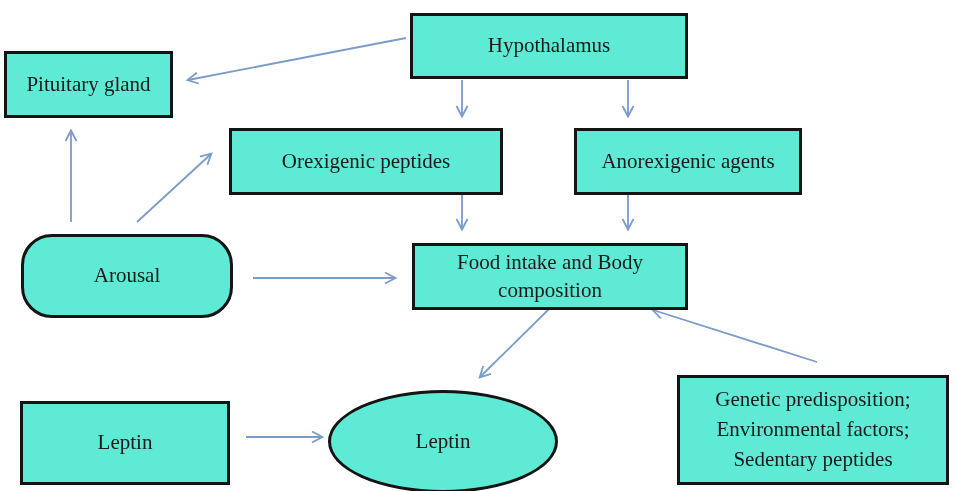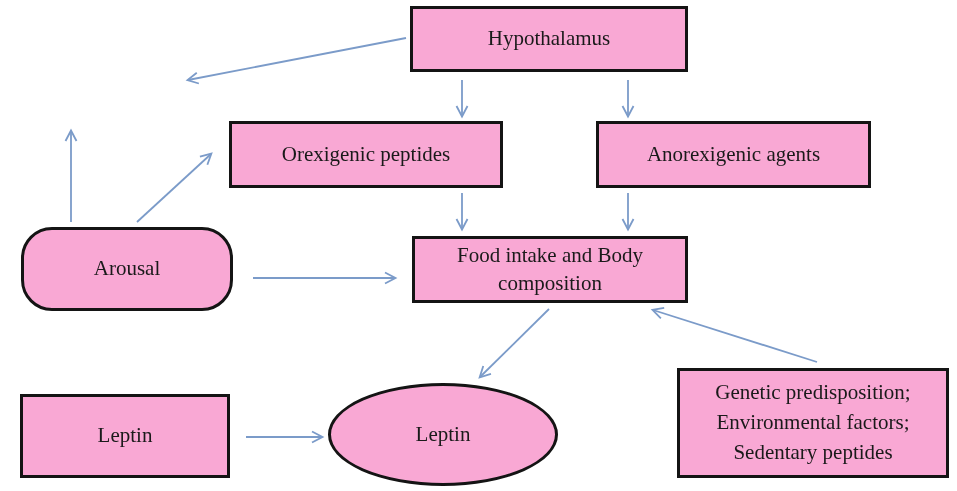--- a/index.html
+++ b/index.html
@@ -20,43 +20,44 @@
     position: absolute;
     left: 0;
     top: 0;
     width: 957px;
     height: 491px;
   }
   .node {
     position: absolute;
     box-sizing: border-box;
     border: 3px solid #141414;
-    background: #f9a8d4;
+    background: #5eead4;
     display: flex;
     align-items: center;
     justify-content: center;
     text-align: center;
     font-size: 21px;
     line-height: 1.3;
+    margin-top: 7px;
   }
   .node.ellipse {
     border-radius: 50%;
     border-width: 3px;
   }
   .node .inner {
     padding: 0 8px;
   }
   .multiline div {
     line-height: 1.42;
   }
   
   #n-hypothalamus   { left: 410px; top: 6px;   width: 278px; height: 66px; }
   #n-pituitary      { left: 4px;   top: 44px;  width: 169px; height: 67px; }
   #n-orexigenic     { left: 229px; top: 121px; width: 274px; height: 67px; }
-  #n-anorexigenic   { left: 596px; top: 121px; width: 275px; height: 67px; }
+  #n-anorexigenic   { left: 574px; top: 121px; width: 228px; height: 67px; }
   #n-arousal        { left: 21px;  top: 227px; width: 212px; height: 84px; border-radius: 31px; }
   #n-food           { left: 412px; top: 236px; width: 276px; height: 67px; }
   #n-leptin         { left: 20px;  top: 394px; width: 210px; height: 84px; }
   #n-obesity        { left: 328px; top: 383px; width: 230px; height: 103px; }
   #n-influences     { left: 677px; top: 368px; width: 272px; height: 110px; font-family: Liberation Serif, serif; }
   #n-food .inner    { padding: 0 34px; }
 </style>
 </head>
 <body>
 
@@ -80,20 +81,23 @@
       <line x1="549" y1="309" x2="480" y2="377" marker-end="url(#ah)"></line>
       <line x1="817" y1="362" x2="653" y2="310" marker-end="url(#ah)"></line>
       <line x1="246" y1="437" x2="322" y2="437" marker-end="url(#ah)"></line>
     </g>
   </svg>
 
   <div class="node" id="n-hypothalamus">
     <span class="inner">Hypothalamus</span>
   </div>
 
+  <div class="node" id="n-pituitary">
+    <span class="inner">Pituitary gland</span>
+  </div>
 
   <div class="node" id="n-orexigenic">
     <span class="inner">Orexigenic peptides</span>
   </div>
 
   <div class="node" id="n-anorexigenic">
     <span class="inner">Anorexigenic agents</span>
   </div>
 
   <div class="node" id="n-arousal">

